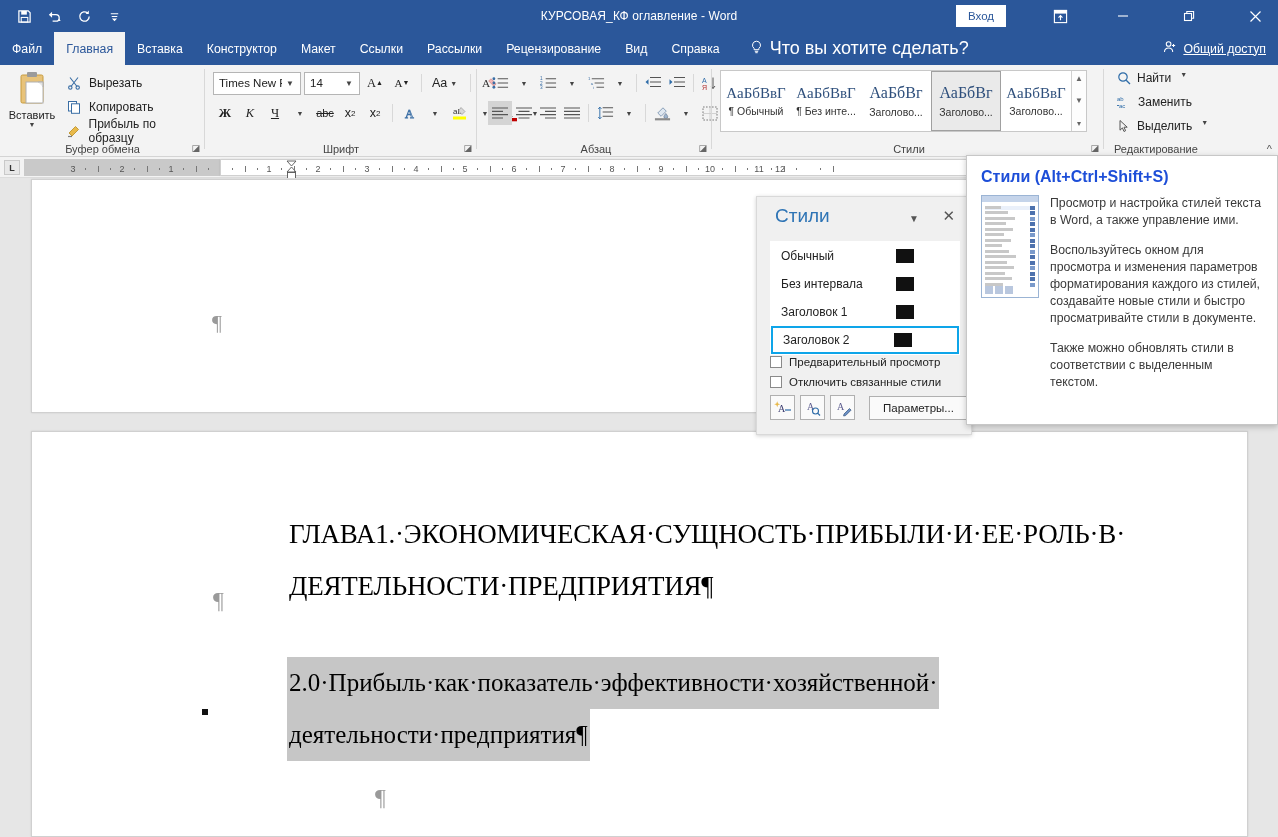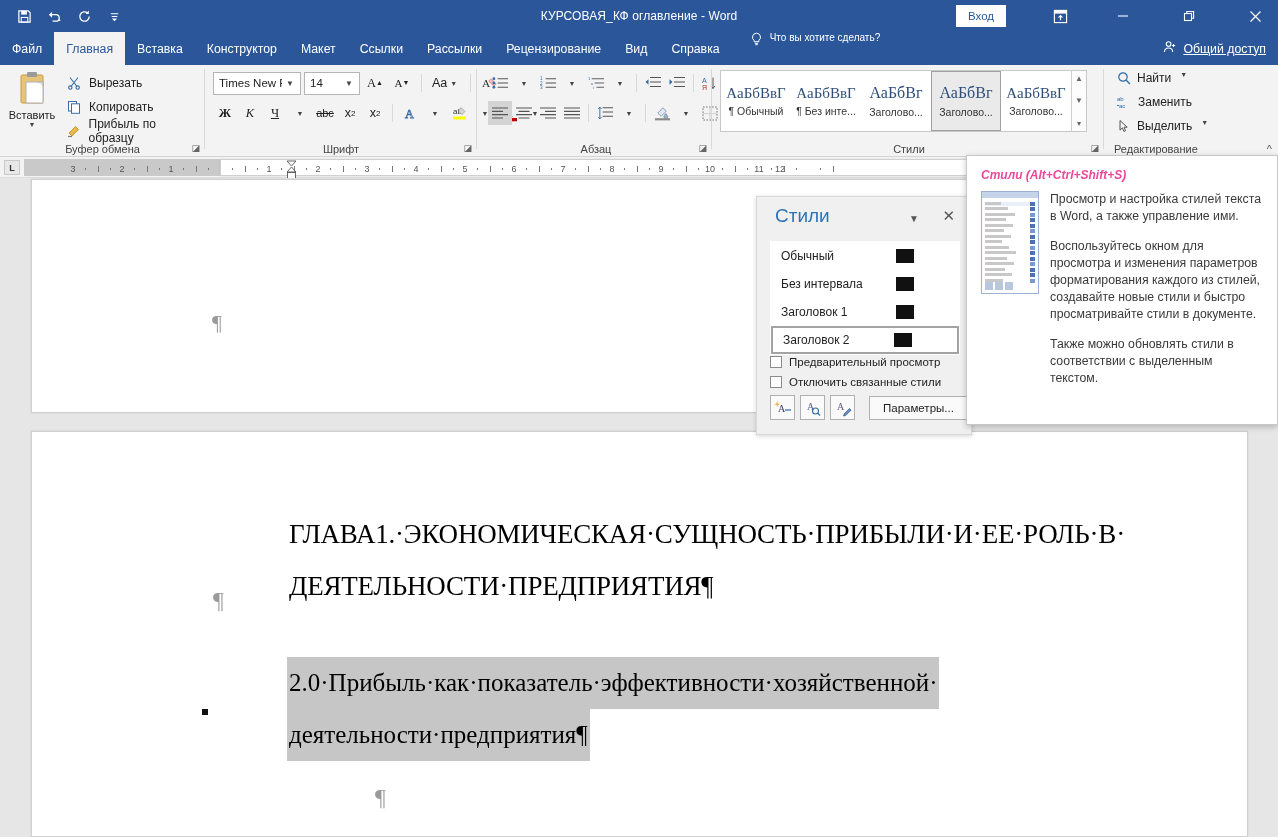--- a/index.html
+++ b/index.html
@@ -41,21 +41,21 @@
   .tabbar {
     position:absolute; left:0; top:32px; width:1278px; height:33px;
     background:#2b579a; color:#fff; display:flex; align-items:stretch;
   }
   .tab {
     display:flex; align-items:center; padding:0 12px;
     font-size:12.3px; color:#fff; height:33px;
   }
   .tab.active { background:#f3f3f3; color:#2b579a; font-weight:normal; }
   .tellme {
-    display:flex; gap:7px; padding-left:18px; font-size:10px;
+    display:flex; align-items:center; gap:7px; padding-left:18px; font-size:18px;
   }
   .tellme .bulb { font-size:13px; }
   .share {
     position:absolute; right:12px; top:0; height:33px; display:flex;
     align-items:center; gap:6px; font-size:12.3px; color:#fff;text-decoration:underline;
   }
 
   
   .ribbon {
     position:absolute; left:0; top:65px; width:1278px; height:92px;
@@ -213,21 +213,21 @@
   .spane-drop { position:absolute; right:52px; top:16px; font-size:10px; color:#555; }
   .spane-close { position:absolute; right:16px; top:11px; font-size:15px; color:#555; line-height:1; }
   .slist {
     position:absolute; left:13px; top:44px; width:190px; background:#fff;
     border:1px solid #fff;
   }
   .srow {
     position:relative; height:28px; display:flex; align-items:center;
     padding:0 0 0 10px; font-size:12px; color:#222;
   }
-  .srow.sel { border:2px solid #a3a3a3; height:28px; }
+  .srow.sel { border:2px solid #0ea5e9; height:28px; }
   .srow .swatch {
     position:absolute; right:45px; top:50%; transform:translateY(-50%);
     width:18px; height:14px; background:#111;
   }
   .spane-chk {
     position:absolute; left:13px; display:flex; align-items:center; gap:7px;
     font-size:11.5px; color:#222;
   }
   .cbx { width:12px; height:12px; border:1px solid #8a8a8a; background:#fff; }
   .spane-btns { position:absolute; left:13px; top:198px; display:flex; align-items:center; gap:5px; }
@@ -241,21 +241,21 @@
     align-items:center;
   }
 
   
   .tooltip {
     position:absolute; left:966px; top:155px; width:312px; height:270px;
     background:#fff; border:1px solid #c7c7c7;
     box-shadow:0 2px 6px rgba(0,0,0,.22);
     padding:12px 14px 0 14px;
   }
-  .tt-title { font-size:12px; font-weight:bold; color:#ec4899; margin-bottom:9px;font-style:italic; }
+  .tt-title { font-size:16px; font-weight:bold; color:#1d4ed8; margin-bottom:9px; }
   .tt-body { display:flex; gap:11px; }
   .tt-thumb {
     width:58px; height:103px; border:1px solid #9bb4d4; background:#fff; flex:none;
     position:relative; overflow:hidden;
   }
   .tt-thumb .tt-hdr { height:6px; background:#c5d4ea; }
   .tt-thumb .tt-lines { padding:3px 3px 0 3px; }
   .tt-thumb .tt-line { height:4px; margin-bottom:1.5px; position:relative; }
   .tt-thumb .tt-line i {
     position:absolute; right:0; top:0; width:5px; height:4px; background:#4d72ae;

